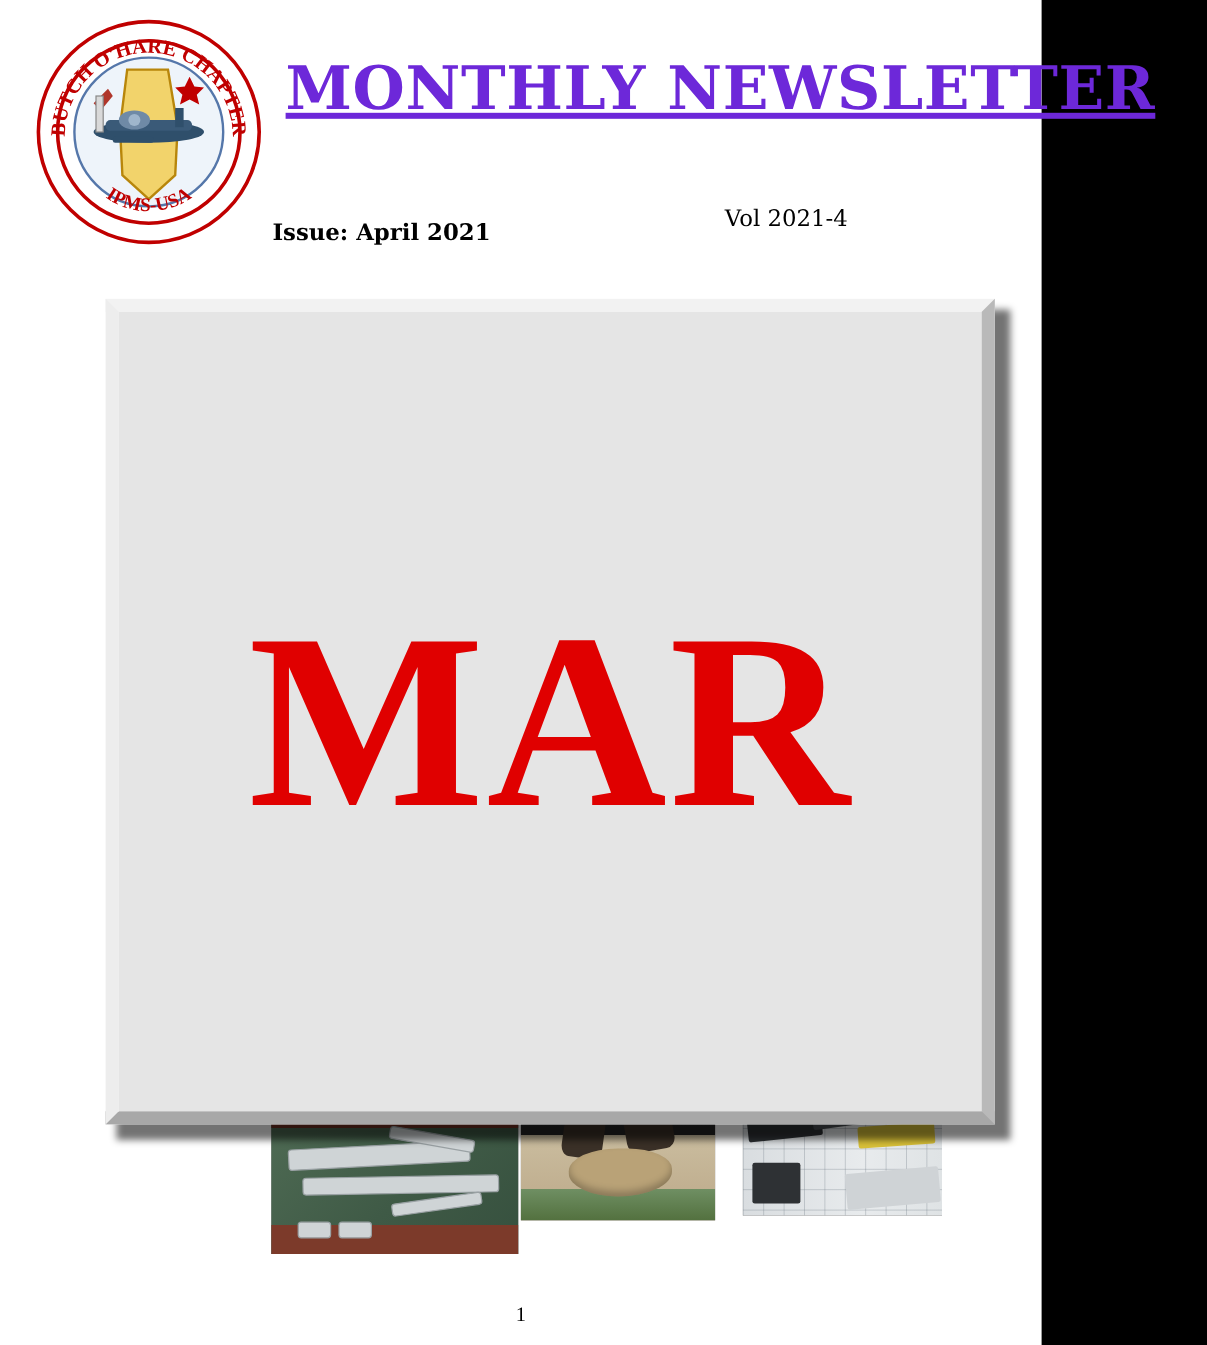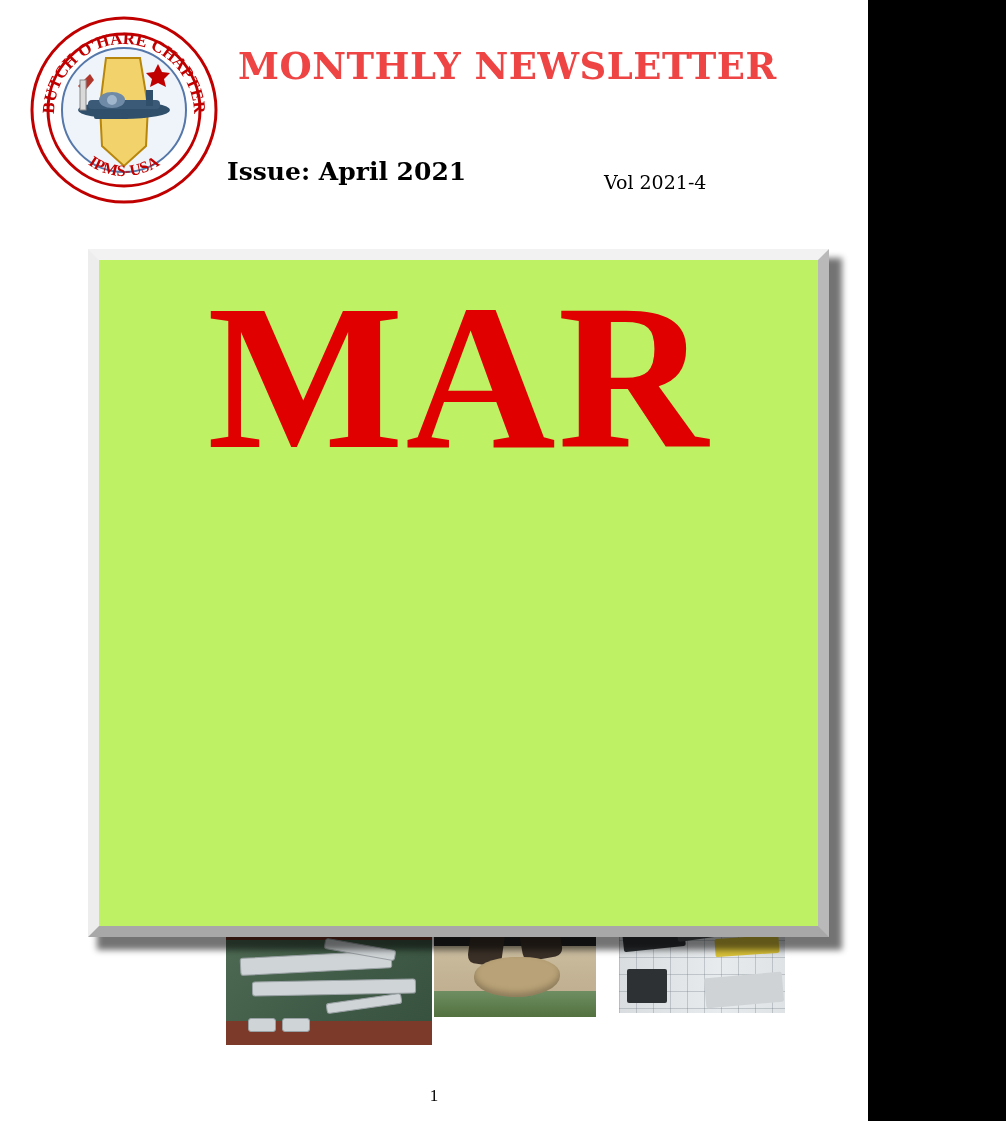--- a/index.html
+++ b/index.html
@@ -44,33 +44,34 @@
   }
   #logo svg { display: block; }
 
   #newsletter-title {
     position: absolute;
     left: 238px;
     top: 44px;
     width: 600px;
     font-family: "DejaVu Serif", serif;
     font-weight: bold;
-    font-size: 37px;
+    font-size: 50px;
     letter-spacing: 0.5px;
-    color: #ef4444;
+    color: #6d28d9;
     white-space: nowrap;
+    text-decoration: underline;
   }
 
   #issue-line {
     position: absolute;
     left: 227px;
-    top: 157px;
+    top: 183px;
     font-family: "DejaVu Serif", serif;
     font-weight: bold;
-    font-size: 25px;
+    font-size: 19px;
     color: #000000;
   }
   #vol-line {
     position: absolute;
     left: 604px;
     top: 171px;
     font-family: "DejaVu Serif", serif;
     font-weight: normal;
     font-size: 19px;
     color: #000000;
@@ -174,24 +175,25 @@
     border-top: 11px solid #f2f2f2;
     border-left: 11px solid #ededed;
     border-right: 11px solid #b9b9b9;
     border-bottom: 11px solid #a8a8a8;
     box-sizing: border-box;
     box-shadow: inset 0 0 0 1px #cccccc;
   }
   #plaque-inner {
     position: absolute;
     inset: 0;
-    background: #bef264;
+    background: #e5e5e5;
     display: flex;
     flex-direction: column;
     align-items: center;
+    justify-content: center;
   }
   .plaque-line {
     font-family: "Liberation Serif", serif;
     font-weight: bold;
     color: #e00000;
     line-height: 0.96;
     text-align: center;
     letter-spacing: 2px;
   }
   #plaque-month { font-size: 208px; margin-top: 18px; }

